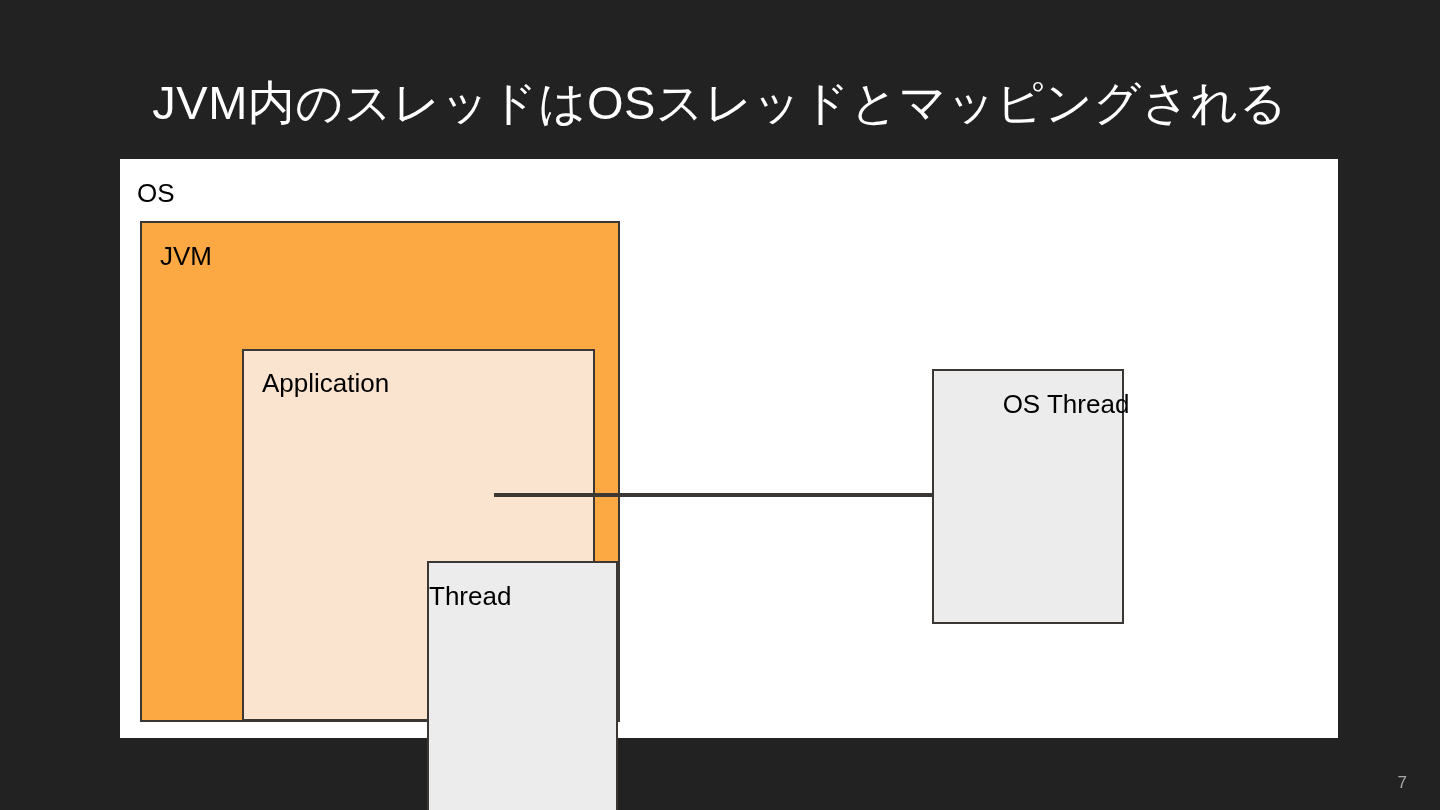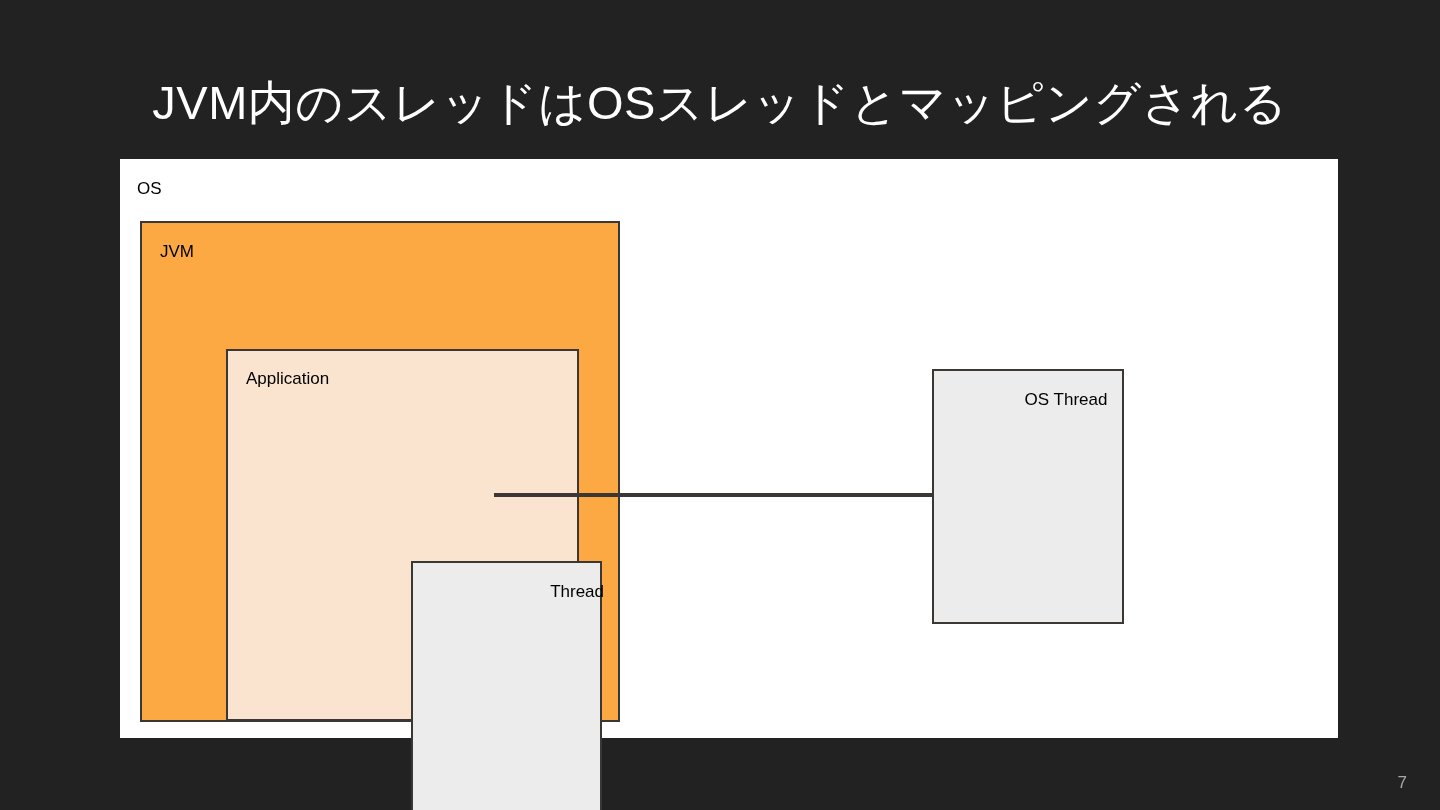--- a/index.html
+++ b/index.html
@@ -42,21 +42,21 @@
   
   .box {
     position: absolute;
     box-sizing: border-box;
     border: 2px solid #3b3735;
   }
   .box > .box-label {
     position: absolute;
     white-space: nowrap;
     color: #000000;
-    font-size: 17px;
+    font-size: 26px;
     line-height: 1;
   }
 
   
   .box-os {
     left: 0;
     top: 0;
     width: 1218px;
     height: 579px;
     background: #ffffff;
@@ -75,21 +75,21 @@
     height: 501px;
     background: #fca944;
   }
   .box-jvm > .box-label {
     left: 18px;
     top: 20px;
   }
 
   
   .box-app {
-    left: 84px;
+    left: 100px;
     top: 126px;
     width: 353px;
     height: 372px;
     background: #fae4cf;
   }
   .box-app > .box-label {
     left: 18px;
     top: 19px;
   }
 
@@ -98,21 +98,21 @@
     left: 183px;
     top: 210px;
     width: 191px;
     height: 255px;
     background: #ececec;
   }
   .box-thread > .box-label {
     left: 0;
     top: 20px;
     width: 191px;
-    text-align: right;
+    text-align: left;
   }
 
   
   .box-osthread {
     left: 812px;
     top: 210px;
     width: 192px;
     height: 255px;
     background: #ececec;
   }

